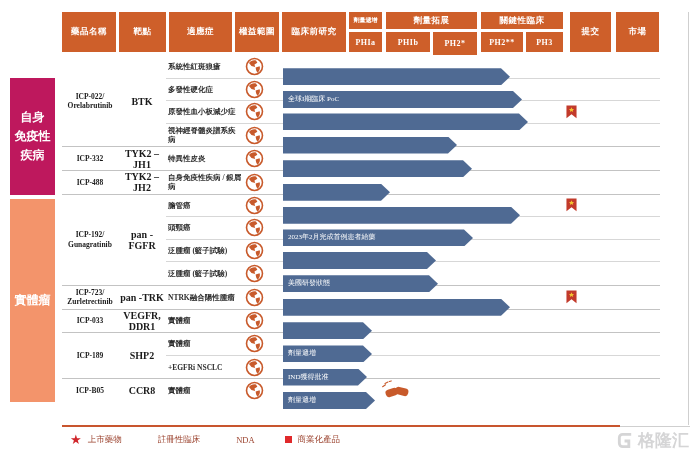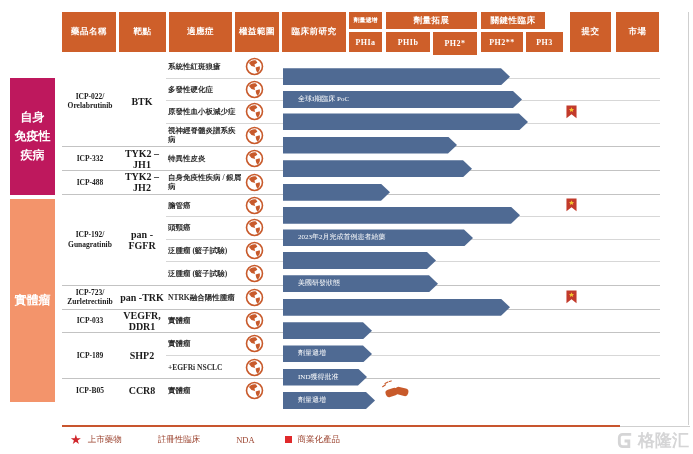--- a/index.html
+++ b/index.html
@@ -25,21 +25,21 @@
   .cell.target{width:48px;flex:0 0 48px;font-size:10px;text-align:center;color:#1a1a1a;}
   .rows{display:flex;flex-direction:column;width:494px;}
   .row{display:flex;align-items:center;height:22.6px;box-sizing:border-box;
        border-bottom:1px solid #d7d7d7;}
   .row:last-child{border-bottom:none;}
   .cell.ind{width:76px;flex:0 0 76px;font-size:7.5px;color:#2d2d2d;line-height:1.2;padding-left:2px;}
   .globe{width:24px;flex:0 0 24px;display:flex;align-items:center;justify-content:center;}
   .globe svg{width:19px;height:19px;display:block;}
   .track{position:relative;flex:1;height:22.6px;display:flex;align-items:center;}
   .bar{height:17px;margin-left:17px;background:#4F6A93;color:#fff;font-size:7px;
-       line-height:17px;padding-left:15px;box-sizing:border-box;white-space:nowrap;
+       line-height:17px;padding-left:5px;box-sizing:border-box;white-space:nowrap;
        clip-path:polygon(0 0,calc(100% - 9px) 0,100% 50%,calc(100% - 9px) 100%,0 100%);margin-top:20px;}
   .bookmark{position:absolute;left:300px;top:4px;width:11px;height:14px;}
   .bookmark svg{width:11px;height:14px;display:block;}
   .handshake{position:absolute;left:112px;top:1px;width:36px;height:21px;}
   .handshake svg{width:36px;height:21px;display:block;}
   
   .vline{position:absolute;left:688px;top:12px;width:1px;height:413px;background:#cfcfcf;}
   .bottomline-orange{position:absolute;left:62px;top:425px;width:558px;height:2px;background:#C8552E;}
   .bottomline-gray{position:absolute;left:620px;top:426px;width:70px;height:1px;background:#cfcfcf;}
   
@@ -62,21 +62,21 @@
   <div class="hbox" style="left:62px;top:12px;width:54px;height:40px;">藥品名稱</div>
   <div class="hbox" style="left:119px;top:12px;width:47px;height:40px;">靶點</div>
   <div class="hbox" style="left:169px;top:12px;width:63px;height:40px;">適應症</div>
   <div class="hbox" style="left:235px;top:12px;width:44px;height:40px;">權益範圍</div>
   <div class="hbox" style="left:282px;top:12px;width:64px;height:40px;">臨床前研究</div>
   <div class="hbox" style="left:570px;top:12px;width:41px;height:40px;">提交</div>
   <div class="hbox" style="left:616px;top:12px;width:43px;height:40px;">市場</div>
 
   <div class="hbox small" style="left:349px;top:12px;width:33px;height:17px;">劑量遞增</div>
   <div class="hbox" style="left:386px;top:12px;width:91px;height:17px;">劑量拓展</div>
-  <div class="hbox" style="left:481px;top:12px;width:64px;height:17px;">關鍵性臨床</div>
+  <div class="hbox" style="left:481px;top:12px;width:82px;height:17px;">關鍵性臨床</div>
 
   <div class="hbox phase" style="left:349px;top:32px;width:33px;height:20px;">PHIa</div>
   <div class="hbox phase" style="left:386px;top:32px;width:44px;height:20px;">PHIb</div>
   <div class="hbox phase" style="left:433px;top:32px;width:44px;height:23px;">PH2*</div>
   <div class="hbox phase" style="left:481px;top:32px;width:42px;height:20px;">PH2**</div>
   <div class="hbox phase" style="left:526px;top:32px;width:37px;height:20px;">PH3</div>
 
   <div id="body">
       <div class="section-row">
         <div class="sec-label" style="background: #be185d; margin-top: 22px;">自身

